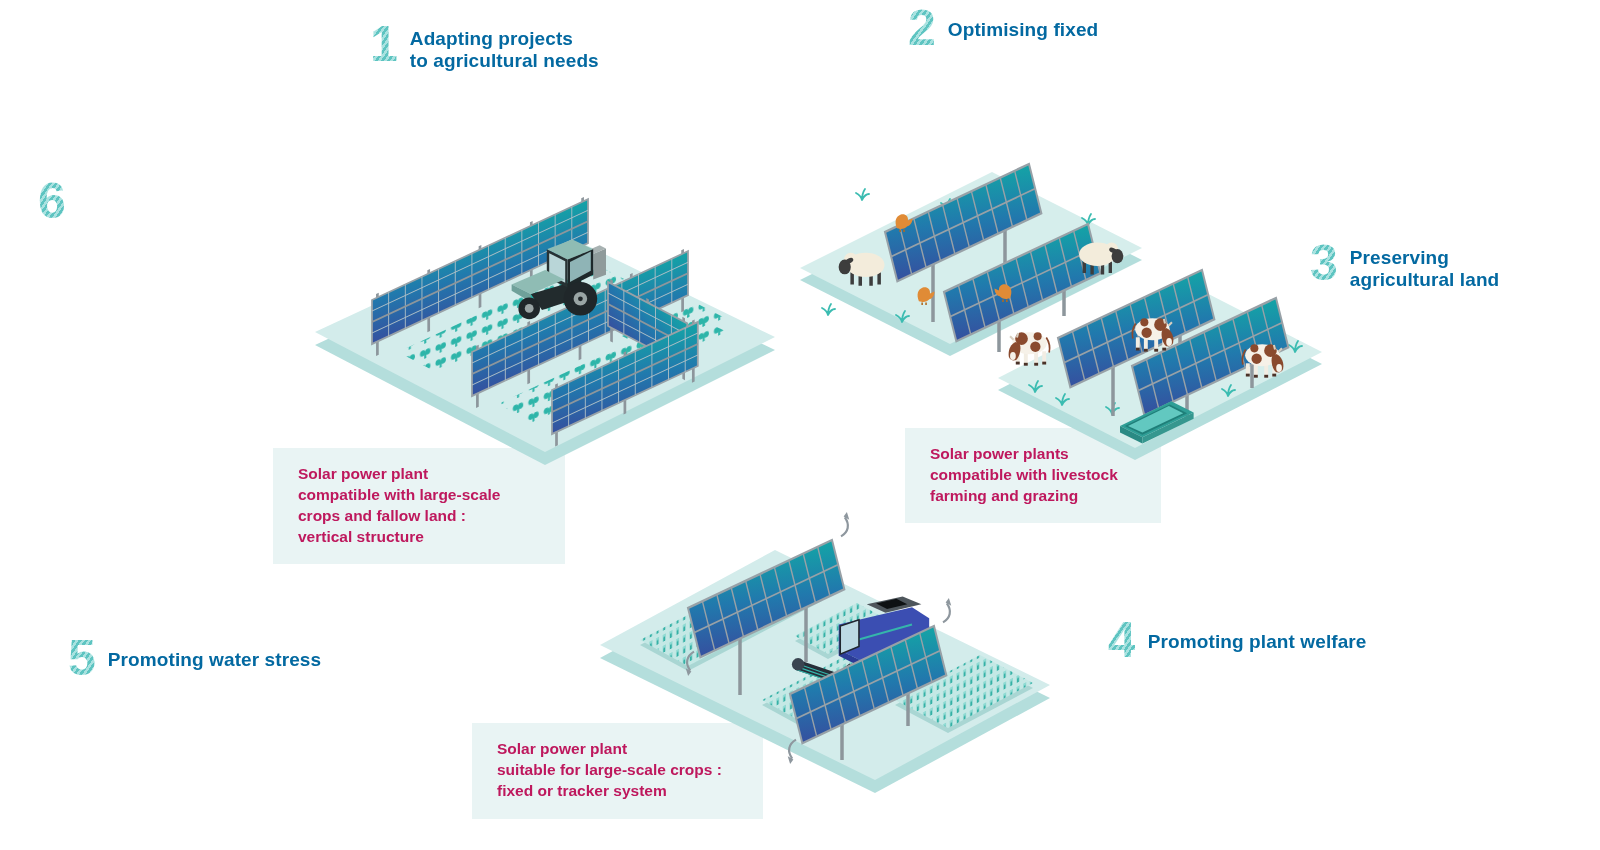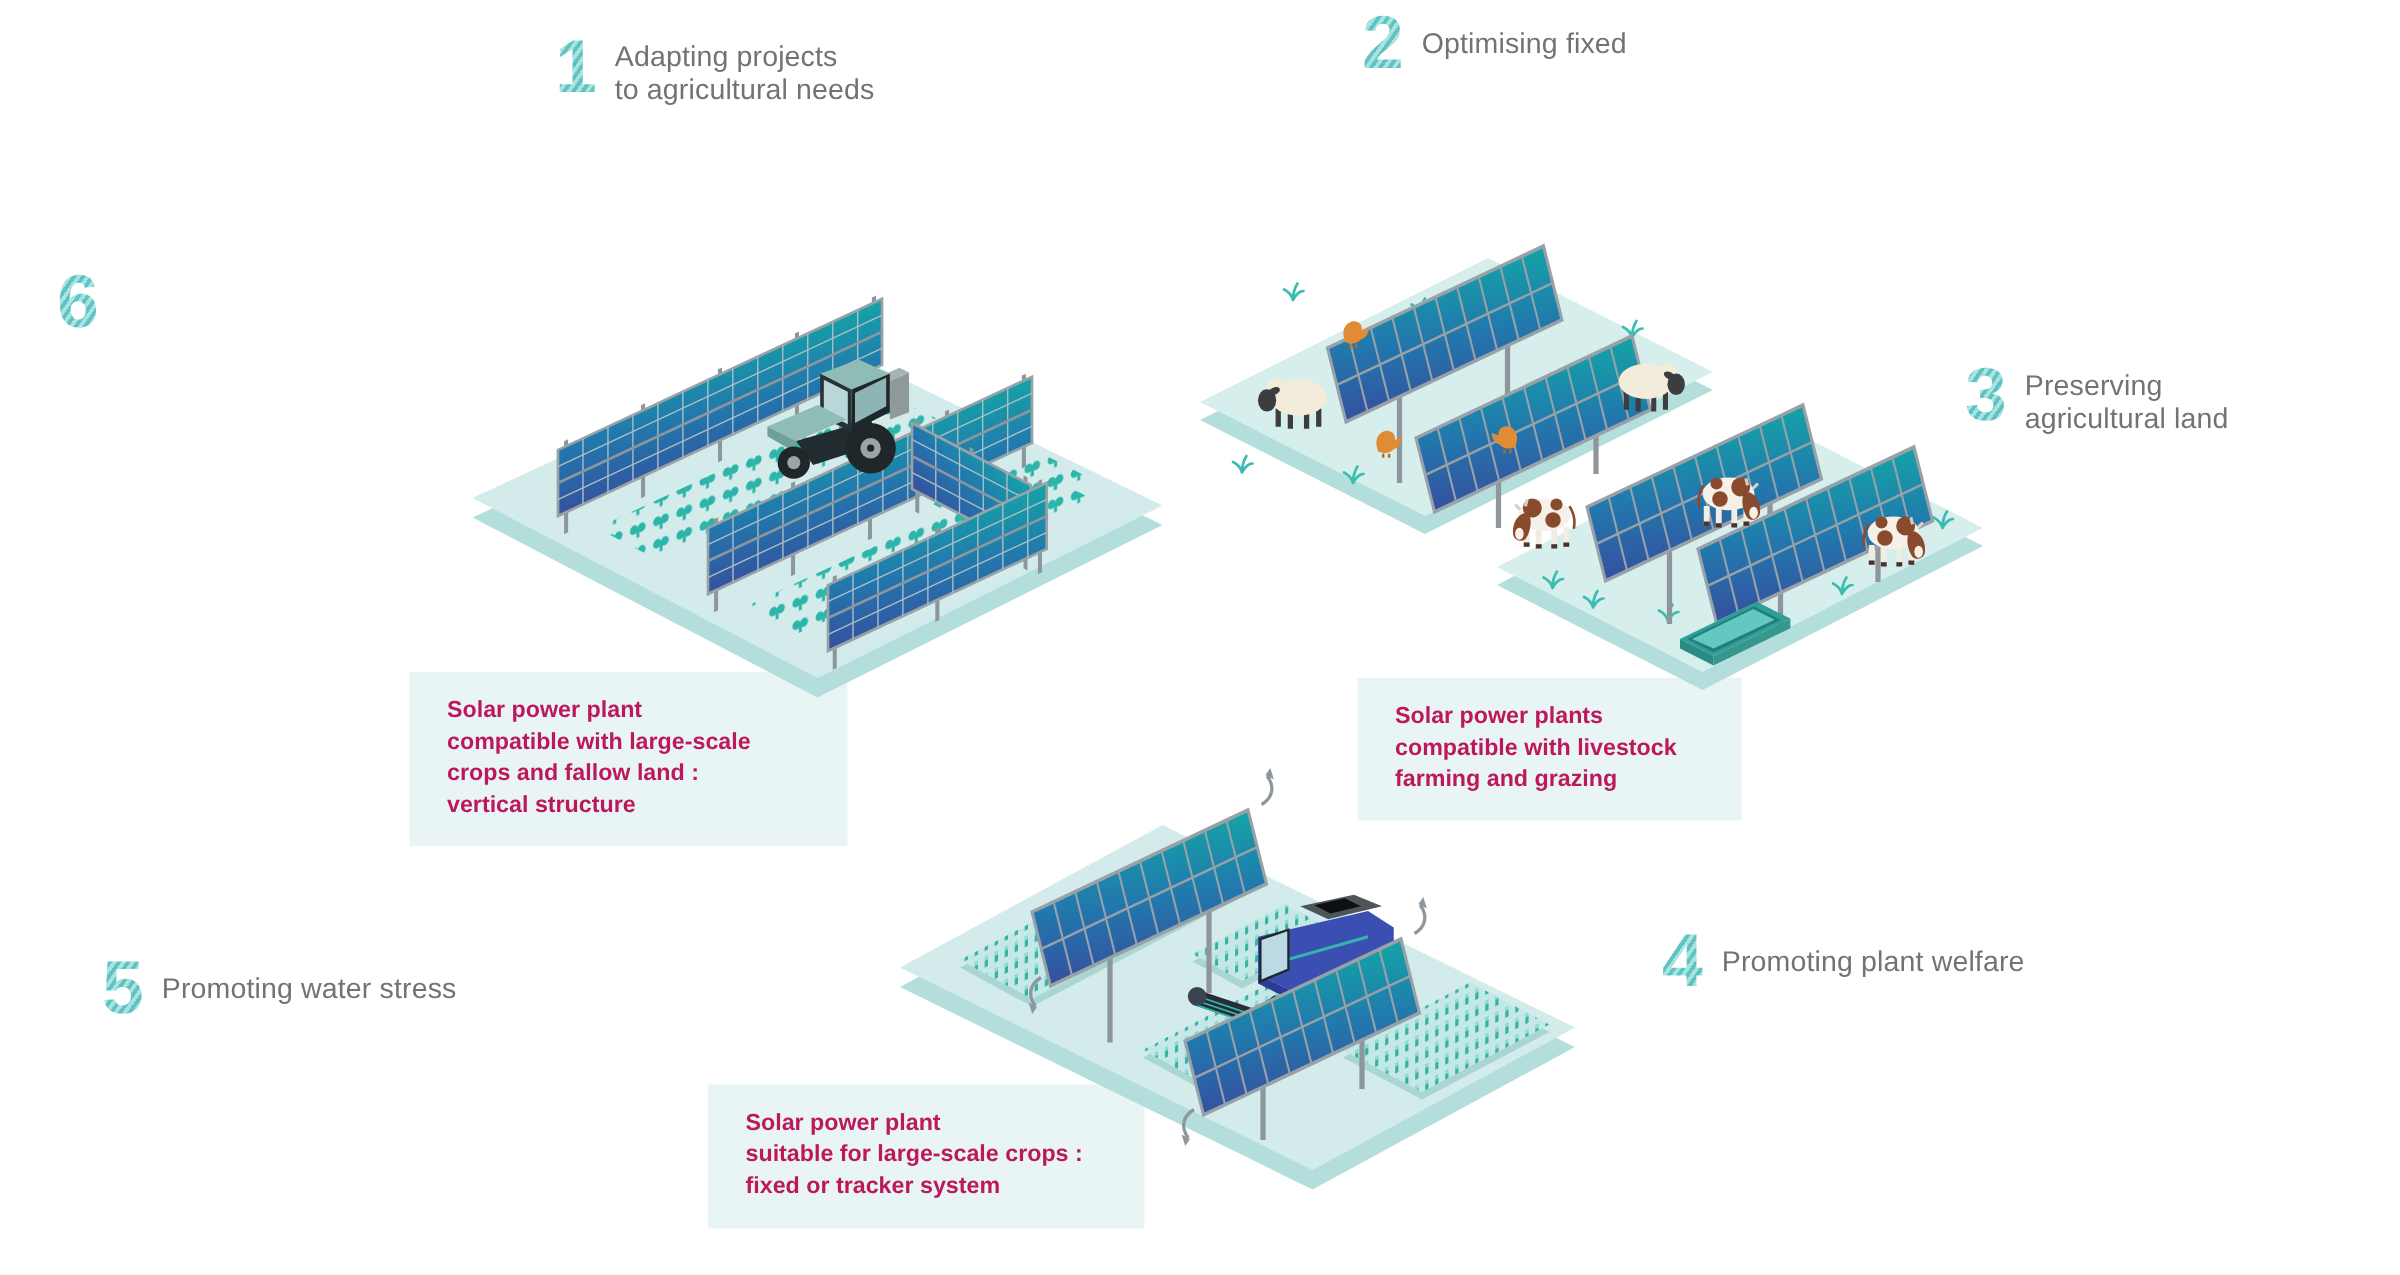--- a/index.html
+++ b/index.html
@@ -5,36 +5,36 @@
   html,body{margin:0;padding:0}
   body{width:1600px;height:850px;position:relative;background:#ffffff;
        font-family:"Liberation Sans", sans-serif;overflow:hidden}
 
   .benefit{position:absolute;display:flex;align-items:flex-start;gap:13px;z-index:3}
   .benefit .num{font-size:50px;font-weight:800;line-height:.82;color:#7fd0ce;letter-spacing:-1px}
   @supports (-webkit-background-clip: text){
     .benefit .num{background:repeating-linear-gradient(125deg,#5ec4c1 0 2.5px,#a9e2e0 2.5px 5px);
       -webkit-background-clip:text;background-clip:text;color:transparent}
   }
-  .benefit .label{font-size:19px;font-weight:400;color:#737373;line-height:1.17;
+  .benefit .label{font-size:19px;font-weight:700;color:#0369a1;line-height:1.17;
       white-space:pre-line;letter-spacing:.1px}
   .benefit.multi .label{margin-top:4px}
   .benefit.single .label{margin-top:11px}
   #b1{left:370px;top:24px}
   #b2{left:908px;top:8px}
   #b3{left:1310px;top:243px}
   #b4{left:1108px;top:620px}
   #b5{left:68px;top:638px}
   #b6{left:38px;top:181px}
 
   .caption{position:absolute;z-index:1;background:#e9f4f4;color:#be185d;
       font-size:15.5px;font-weight:700;line-height:1.36;white-space:pre-line;
       padding:15px 16px 12px 25px;box-sizing:border-box}
   #c1{left:273px;top:448px;width:292px;height:116px}
-  #c2{left:905px;top:452px;width:256px;height:95px}
+  #c2{left:905px;top:428px;width:256px;height:95px}
   #c3{left:472px;top:723px;width:291px;height:96px}
 
   #scene{position:absolute;left:0;top:0;z-index:2;pointer-events:none}
 </style>
 </head>
 <body>
 
 <div class="benefit multi" id="b1">
   <span class="num">1</span>
   <span class="label">Adapting projects

